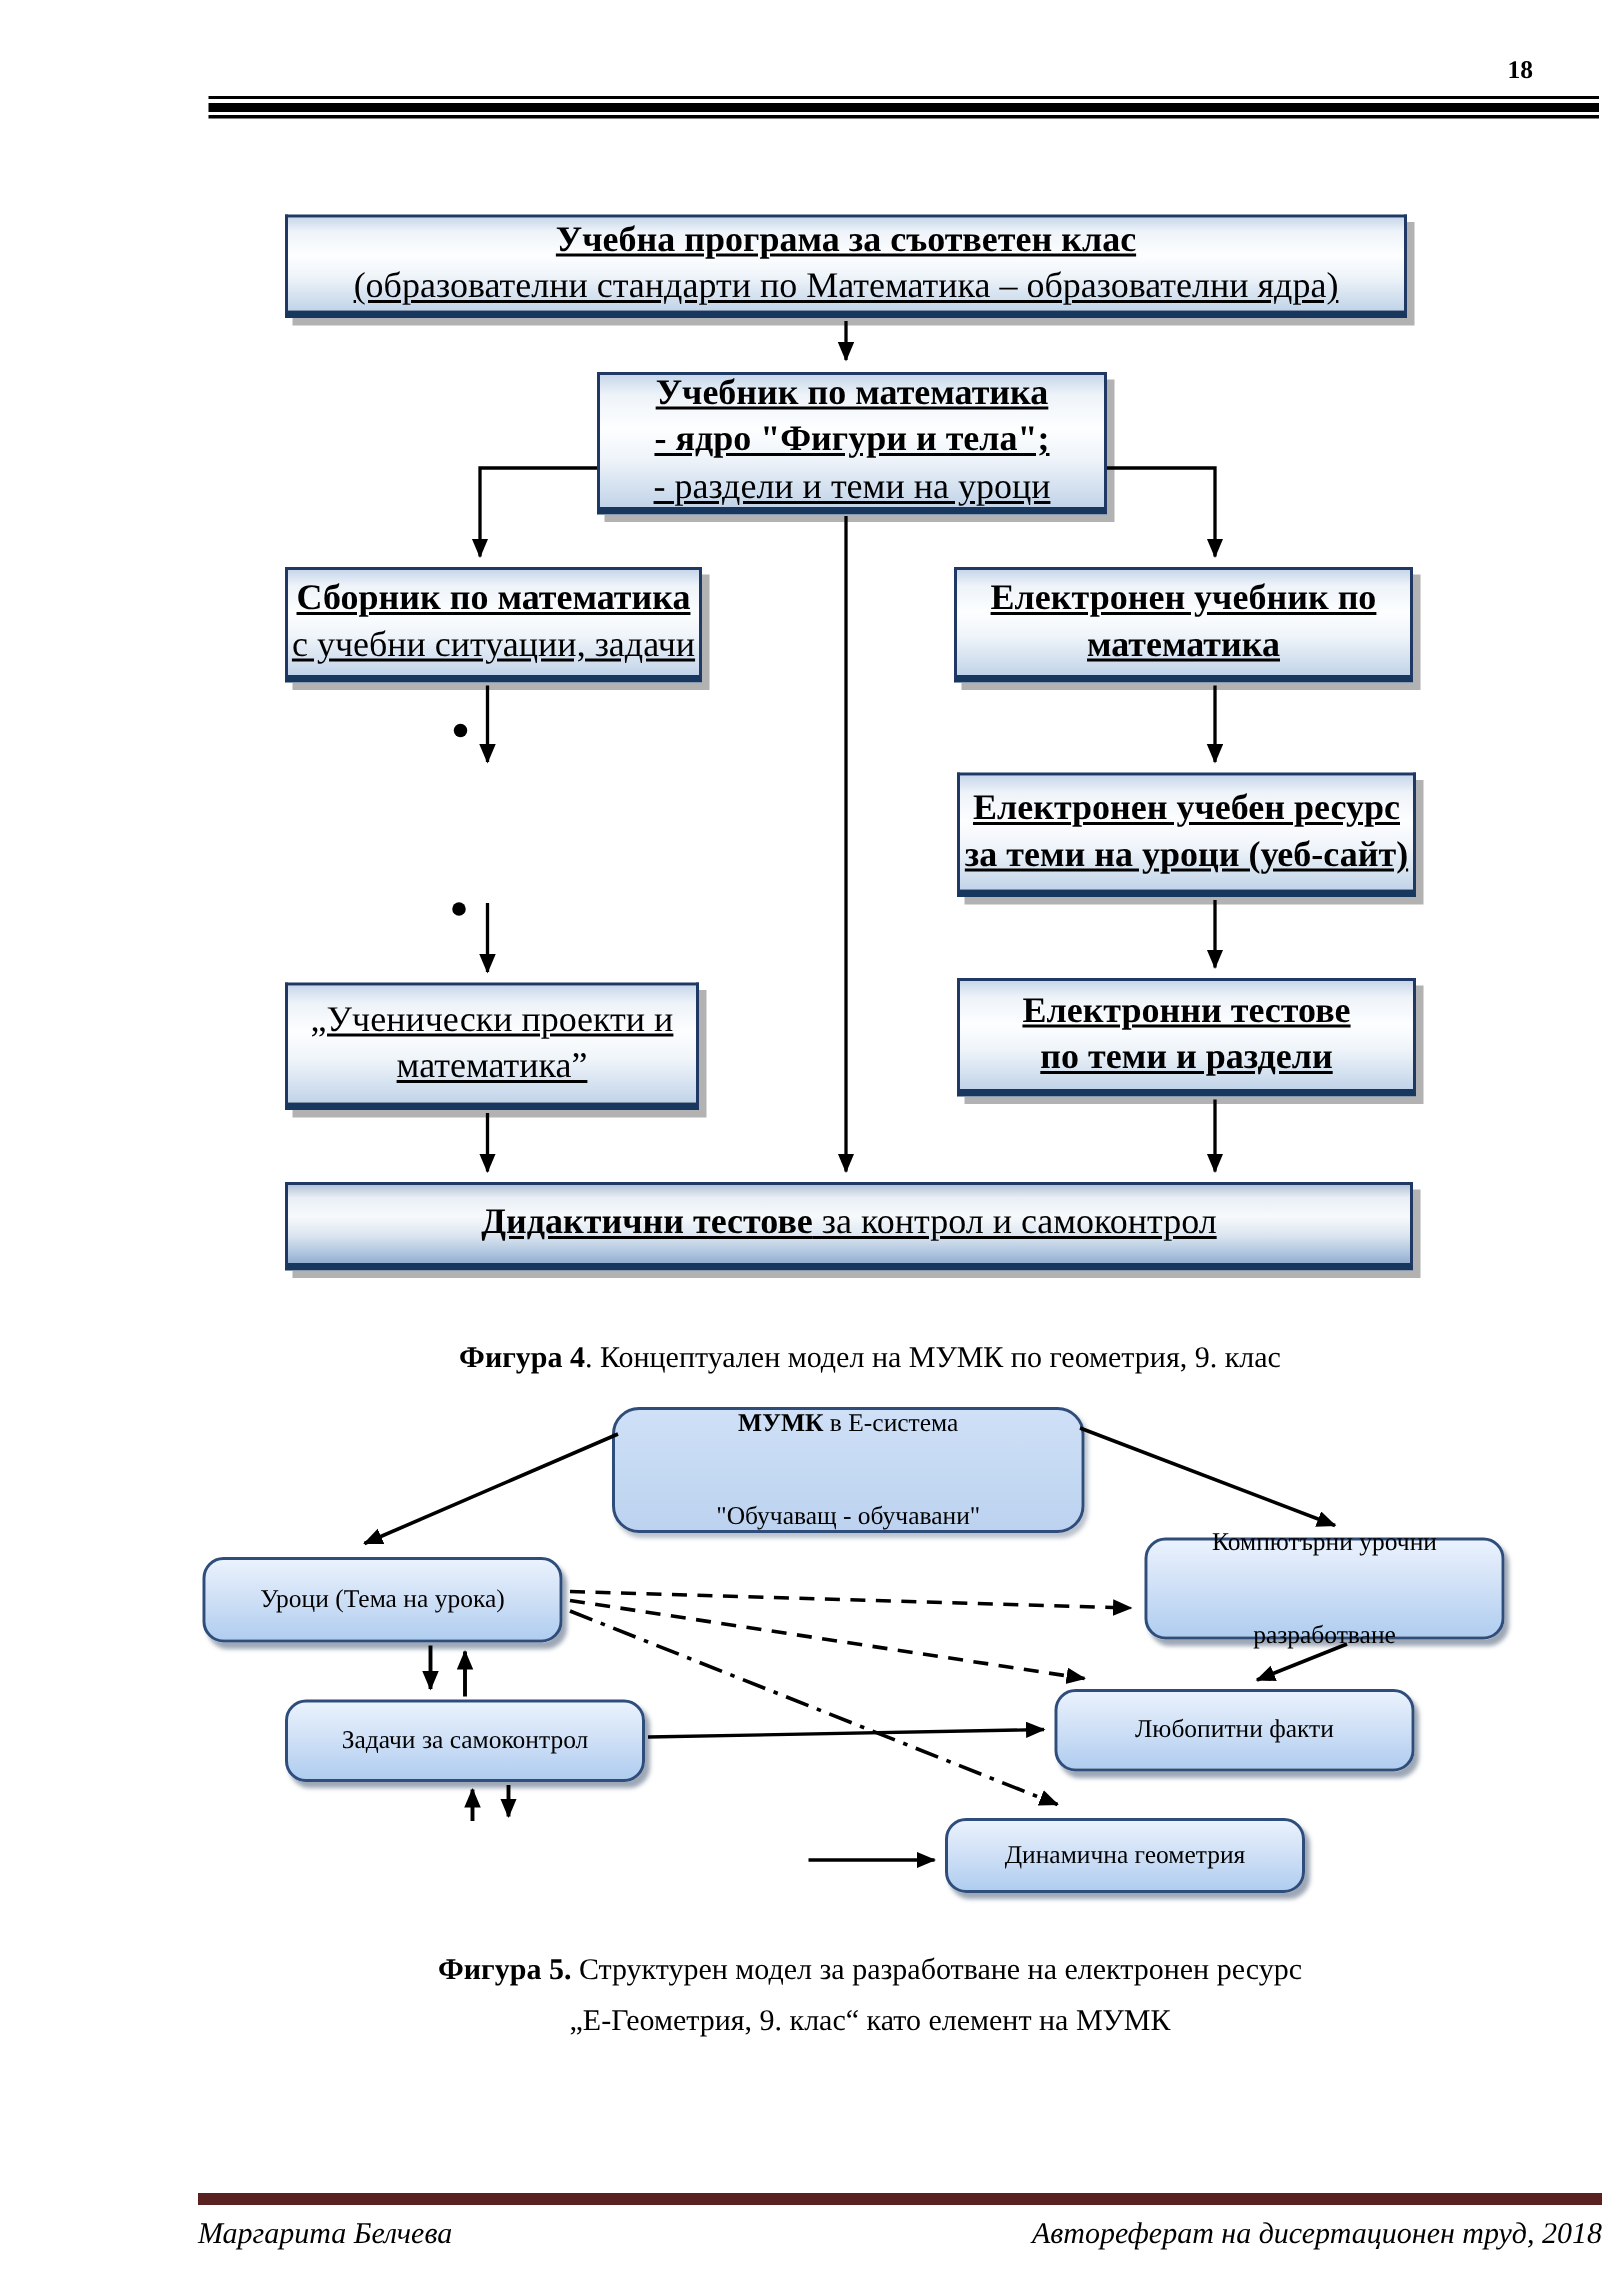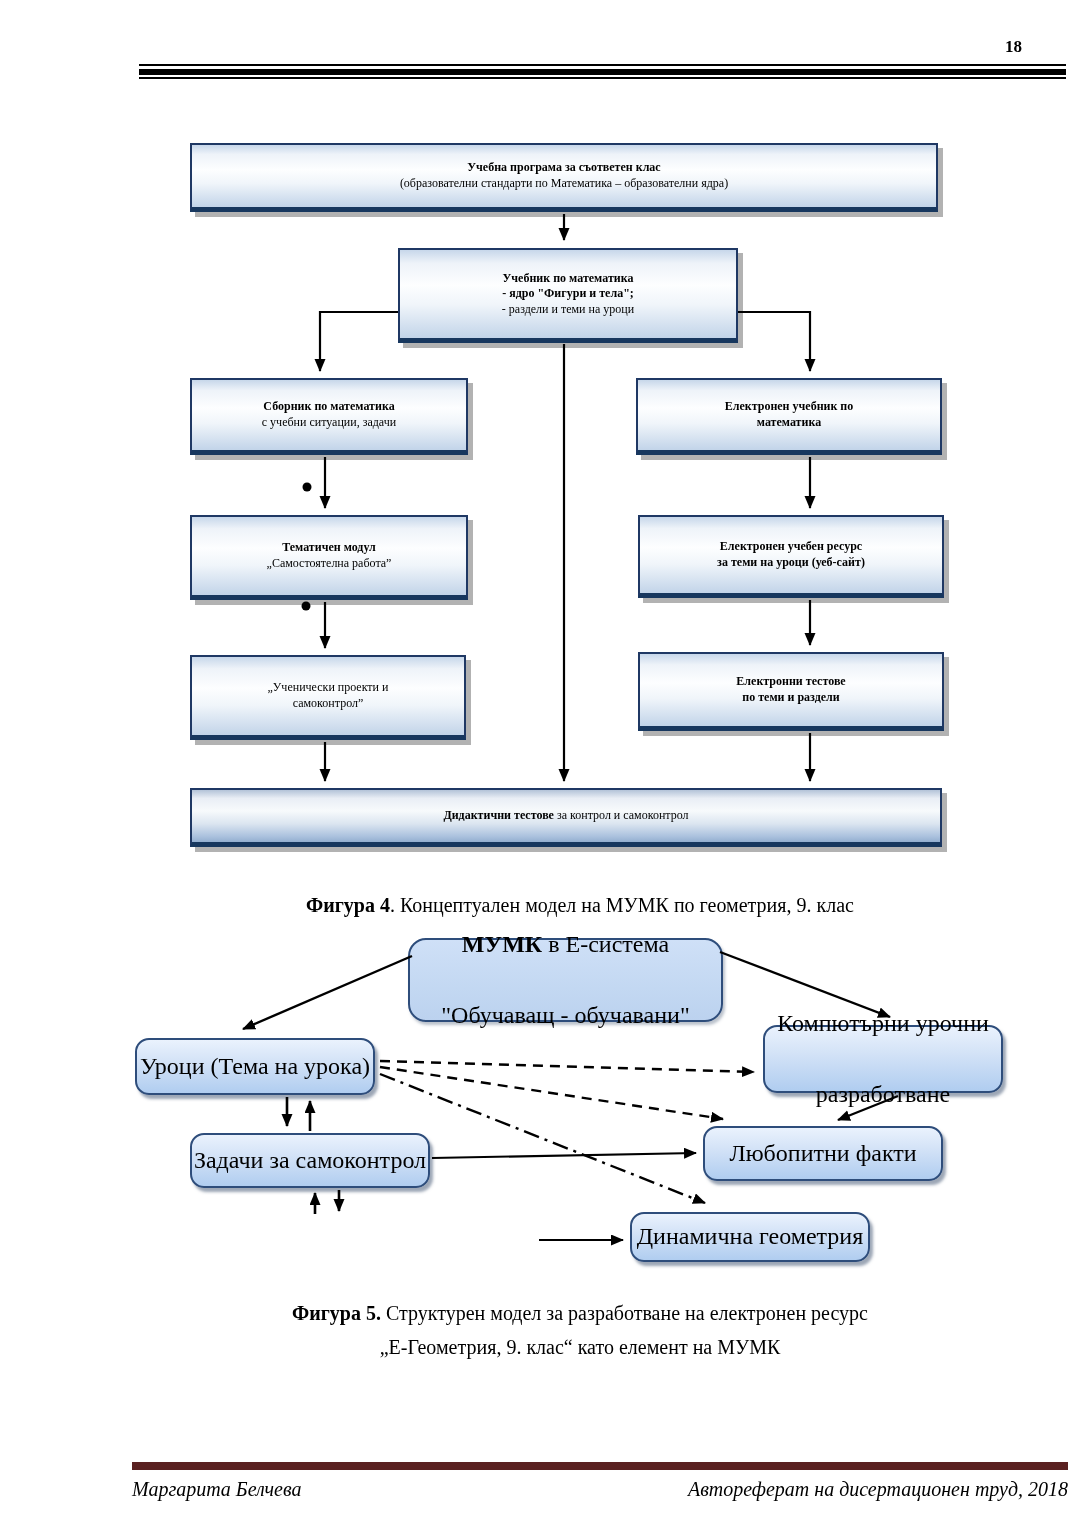--- a/index.html
+++ b/index.html
@@ -14,34 +14,34 @@
     background:linear-gradient(#000 0 2px,transparent 2px 5px,#000 5px 11px,transparent 11px 13px,#000 13px 15px);
   }
   .page-num{top:37px;right:98px;font-size:17px;font-weight:bold;}
   
   .box4{
     position:absolute;box-sizing:border-box;
     border:2px solid #1f3864;border-bottom:5px solid #17375e;
     background:linear-gradient(to bottom,#c7d7ea 0%,#eef3f9 15%,#fdfeff 40%,#f0f5fa 62%,#c2d4e9 100%);
     box-shadow:5px 5px 0 rgba(115,115,115,0.55);
     display:flex;flex-direction:column;align-items:center;justify-content:center;
-    text-align:center;font-size:12px;line-height:1.3;
+    text-align:center;font-size:24px;line-height:1.3;text-decoration:underline;
   }
   .box4.wide{
     background:linear-gradient(to bottom,#b3c3d8 0%,#e9eef5 16%,#f7fafc 40%,#dbe5f0 65%,#a9c0dd 90%,#93aecf 100%);
   }
   .b{font-weight:bold;}
   
   .box5{
     position:absolute;box-sizing:border-box;
     border:2px solid #2e4d7b;border-radius:14px;
     background:linear-gradient(to bottom,#eaf2fd 0%,#d4e3f7 40%,#b0cdf0 100%);
     box-shadow:3px 4px 3px rgba(60,80,110,0.5);
     display:flex;flex-direction:column;align-items:center;justify-content:center;
-    text-align:center;font-size:24px;line-height:1.3;gap:40px;
+    text-align:center;font-size:17px;line-height:1.3;gap:40px;
   }
   .box5.mumk{
     border-radius:18px;
     background:linear-gradient(to bottom,#cfe0f7 0%,#c3d8f2 60%,#bcd2ef 100%);
     box-shadow:2px 3px 3px rgba(60,80,110,0.35);
   }
   .caption{left:0;width:1080px;text-align:center;font-size:20px;line-height:34px;}
   svg.wires{position:absolute;left:0;top:0;pointer-events:none;}
   
   .footer-rule{left:92px;top:1462px;width:936px;height:8px;background:#5a2121;}
@@ -72,28 +72,24 @@
   <div class="box4" style="left:150px;top:378px;width:278px;height:77px">
     <div class="b">Сборник по математика</div>
     <div>с учебни ситуации, задачи</div>
   </div>
 
   <div class="box4" style="left:596px;top:378px;width:306px;height:77px">
     <div class="b">Електронен учебник по</div>
     <div class="b">математика</div>
   </div>
 
-  <div class="box4" style="left:150px;top:515px;width:278px;height:85px">
-    <div class="b">Тематичен модул</div>
-    <div>„Самостоятелна работа”</div>
-  </div>
 
   <div class="box4" style="left:150px;top:655px;width:276px;height:85px">
     <div>„Ученически проекти и</div>
-    <div>самоконтрол”</div>
+    <div>математика”</div>
   </div>
 
   <div class="box4" style="left:598px;top:515px;width:306px;height:83px">
     <div class="b">Електронен учебен ресурс</div>
     <div class="b">за теми на уроци (уеб-сайт)</div>
   </div>
 
   <div class="box4" style="left:598px;top:652px;width:306px;height:79px">
     <div class="b">Електронни тестове</div>
     <div class="b">по теми и раздели</div>

